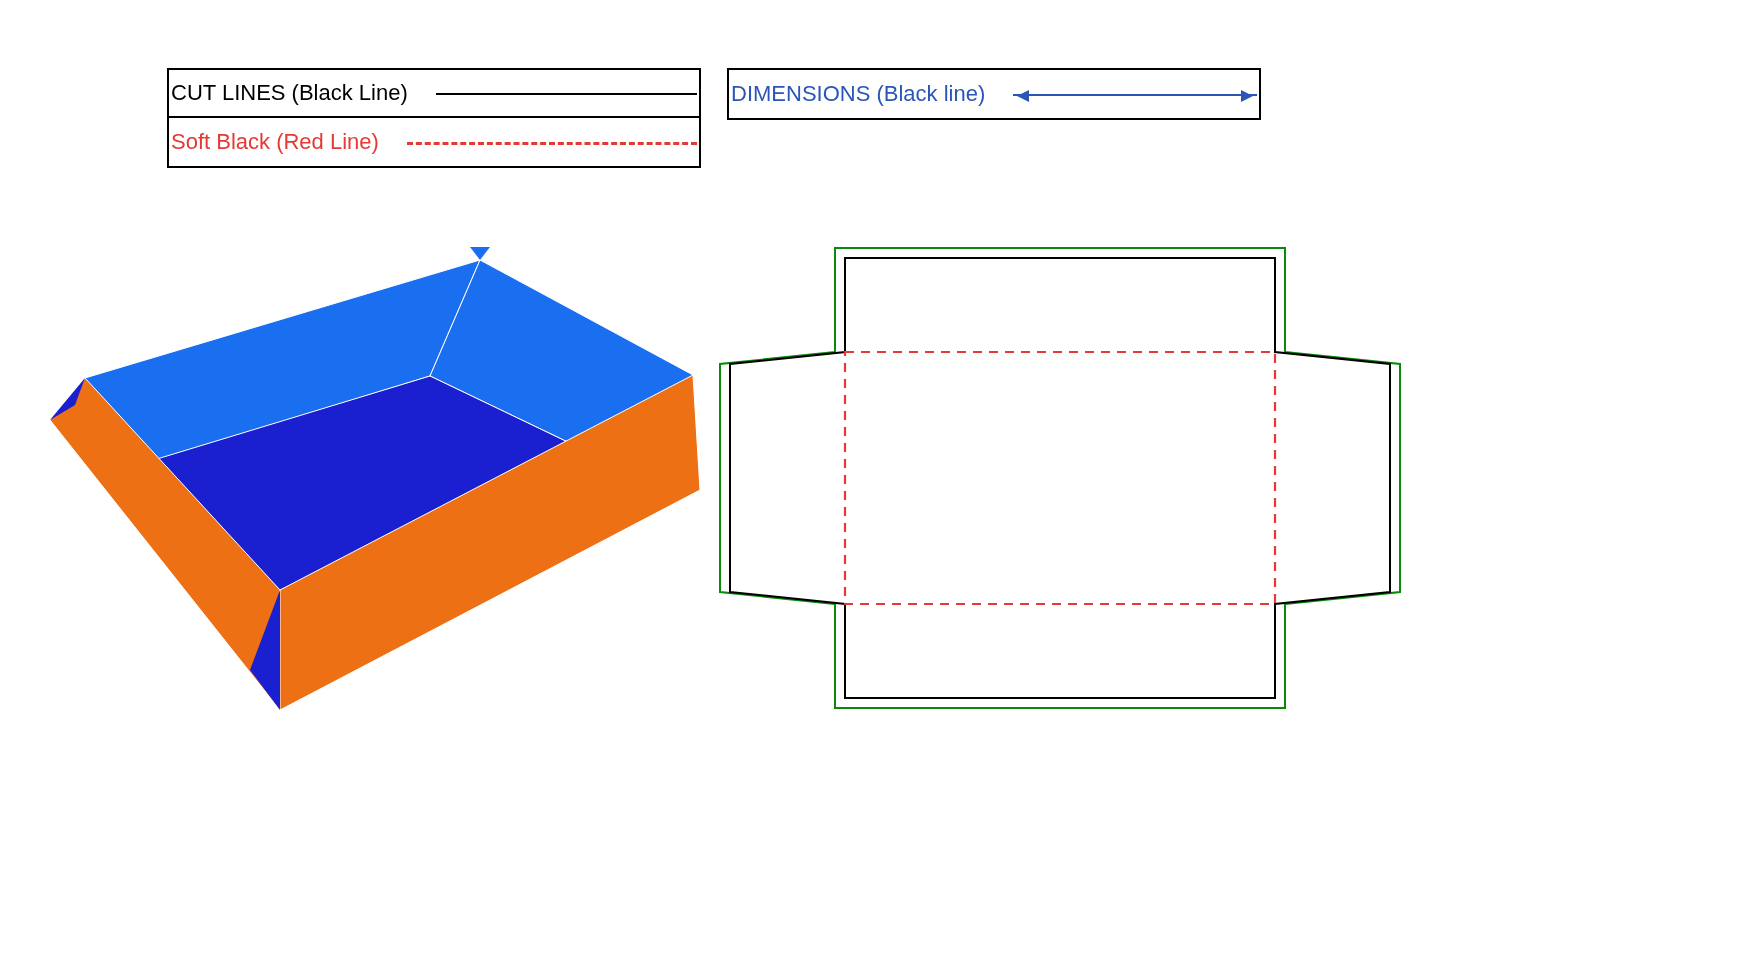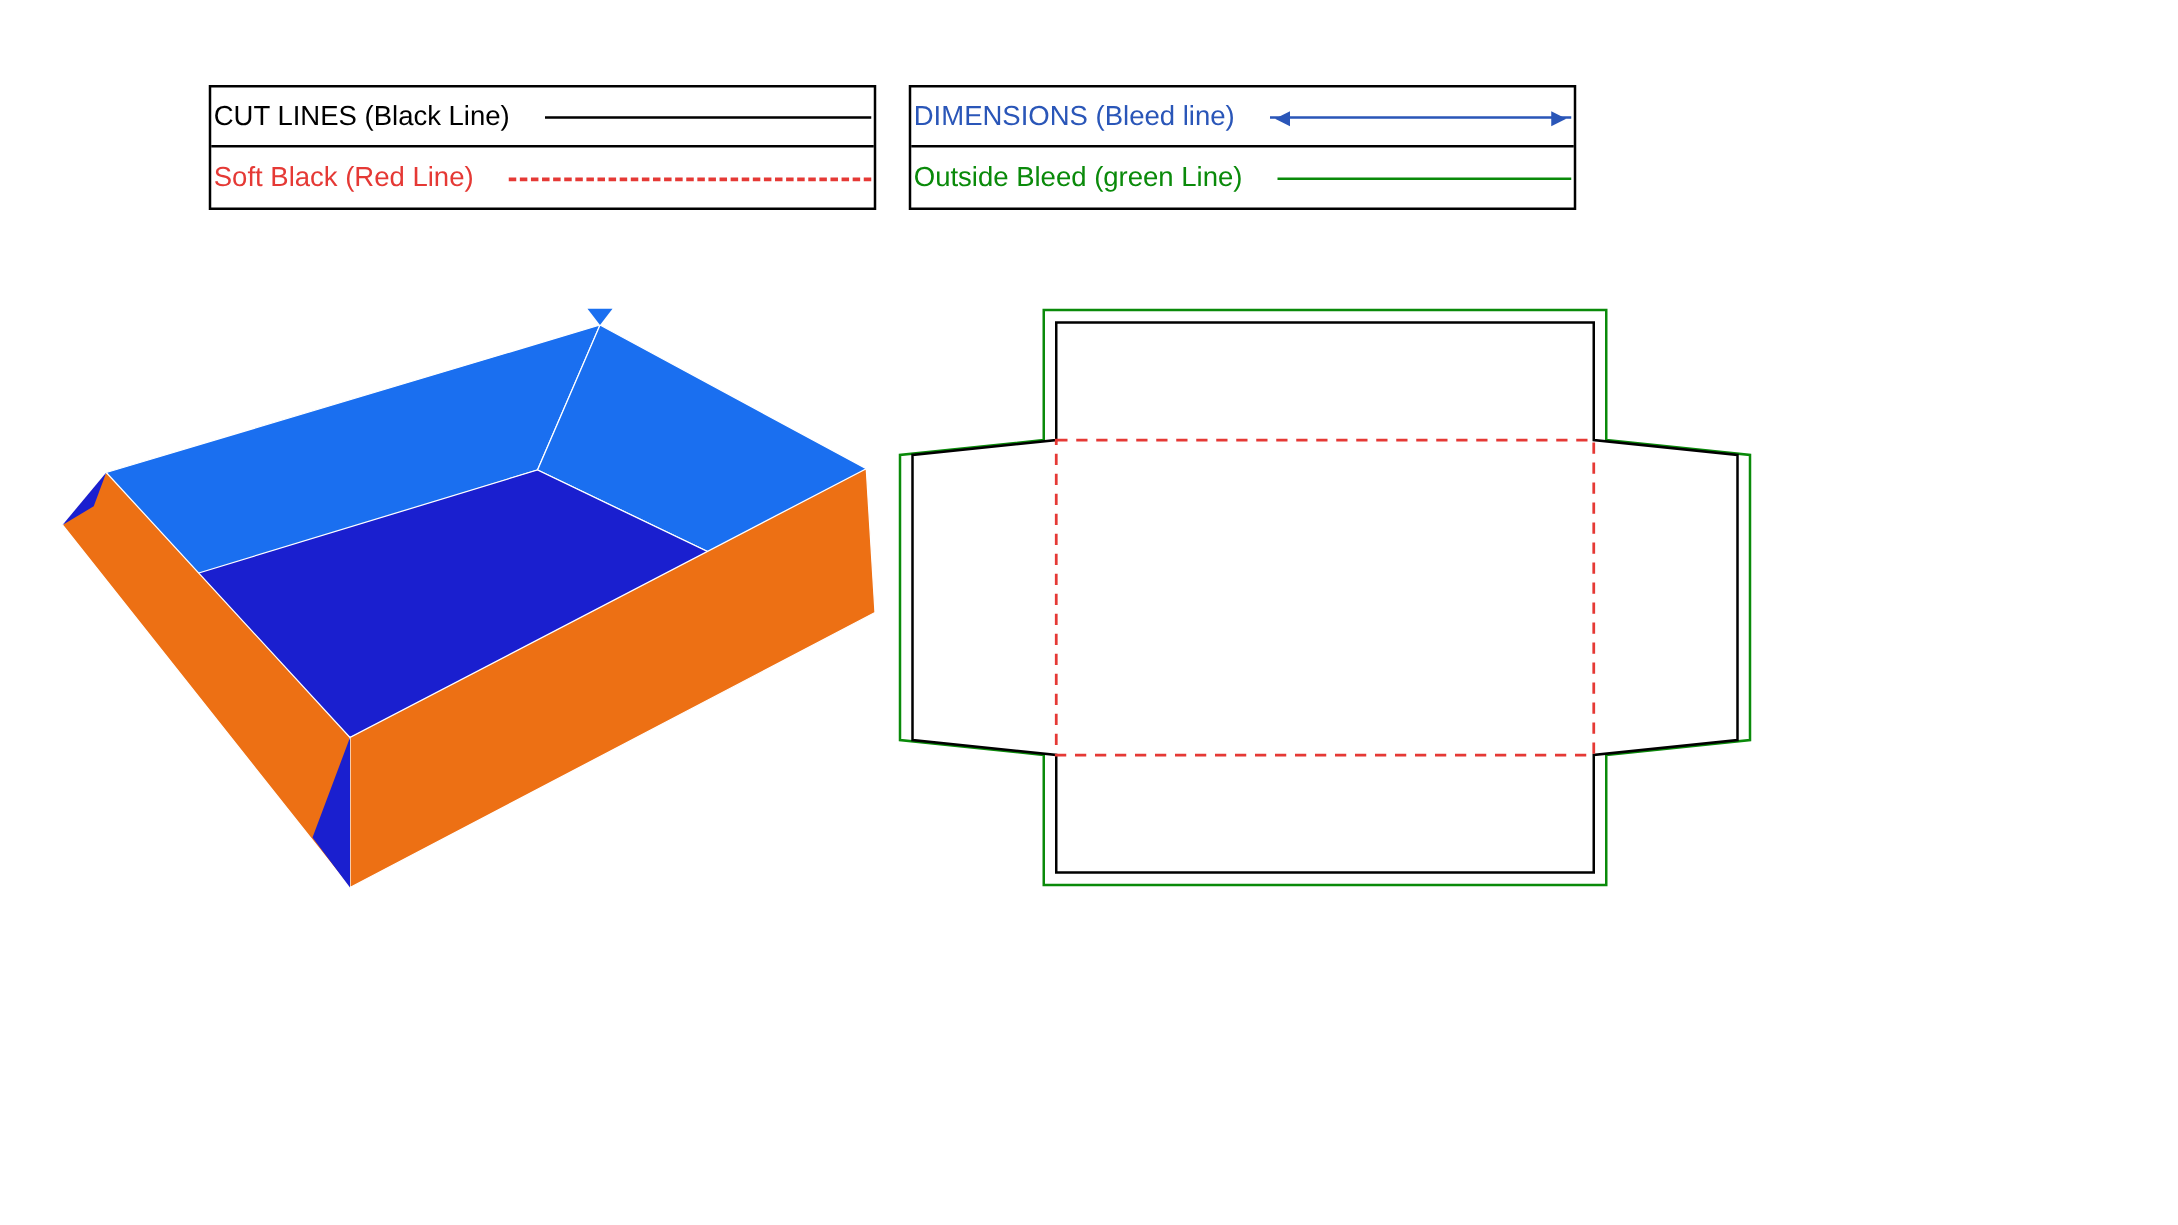--- a/index.html
+++ b/index.html
@@ -30,29 +30,23 @@
   <div class="legend-row">
     <span class="legend-label" style="color:#e53935">Soft Black (Red Line)</span>
     <span class="legend-sample">
         <span class="line-dash-red"></span>
       </span>
   </div>
 </div>
 
 <div class="legend-box" style="left:727px;top:68px;width:530px">
   <div class="legend-row">
-    <span class="legend-label" style="color:#2a56b8">DIMENSIONS (Bleed line)</span>
+    <span class="legend-label" style="color:#2a56b8">DIMENSIONS (Black line)</span>
     <span class="legend-sample">
         <span class="arrow-blue"></span>
-      </span>
-  </div>
-  <div class="legend-row">
-    <span class="legend-label" style="color:#0a8a0a">Outside Bleed (green Line)</span>
-    <span class="legend-sample">
-        <span class="line-solid-green"></span>
       </span>
   </div>
 </div>
 
 <svg style="left:0;top:0" width="750" height="800">
   <polygon id="p_ibl" fill="#1a6ff0" stroke="#fff" stroke-width="1" points="85,378 480,260 430,376 134,468"></polygon>
   <polygon id="p_ibr" fill="#1a6ff0" stroke="#fff" stroke-width="1" points="480,260 693,375 601,458 430,376"></polygon>
   <polygon id="p_fl" fill="#1a1fcf" stroke="#fff" stroke-width="1" points="134,466 430,376 601,458 280,590"></polygon>
   <polygon id="p_ofl" fill="#ed7014" stroke="#fff" stroke-width="1" points="50,420 280,710 280,590 85,378"></polygon>
   <polygon id="p_ofr" fill="#ed7014" stroke="#fff" stroke-width="1" points="280,710 700,490 693,375 280,590"></polygon>

